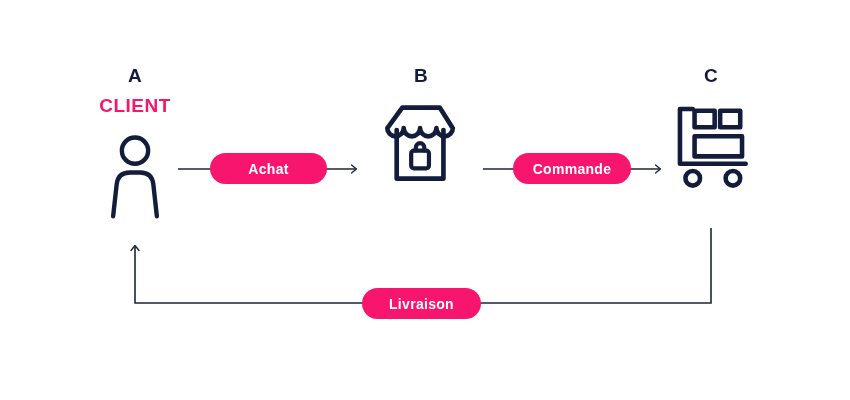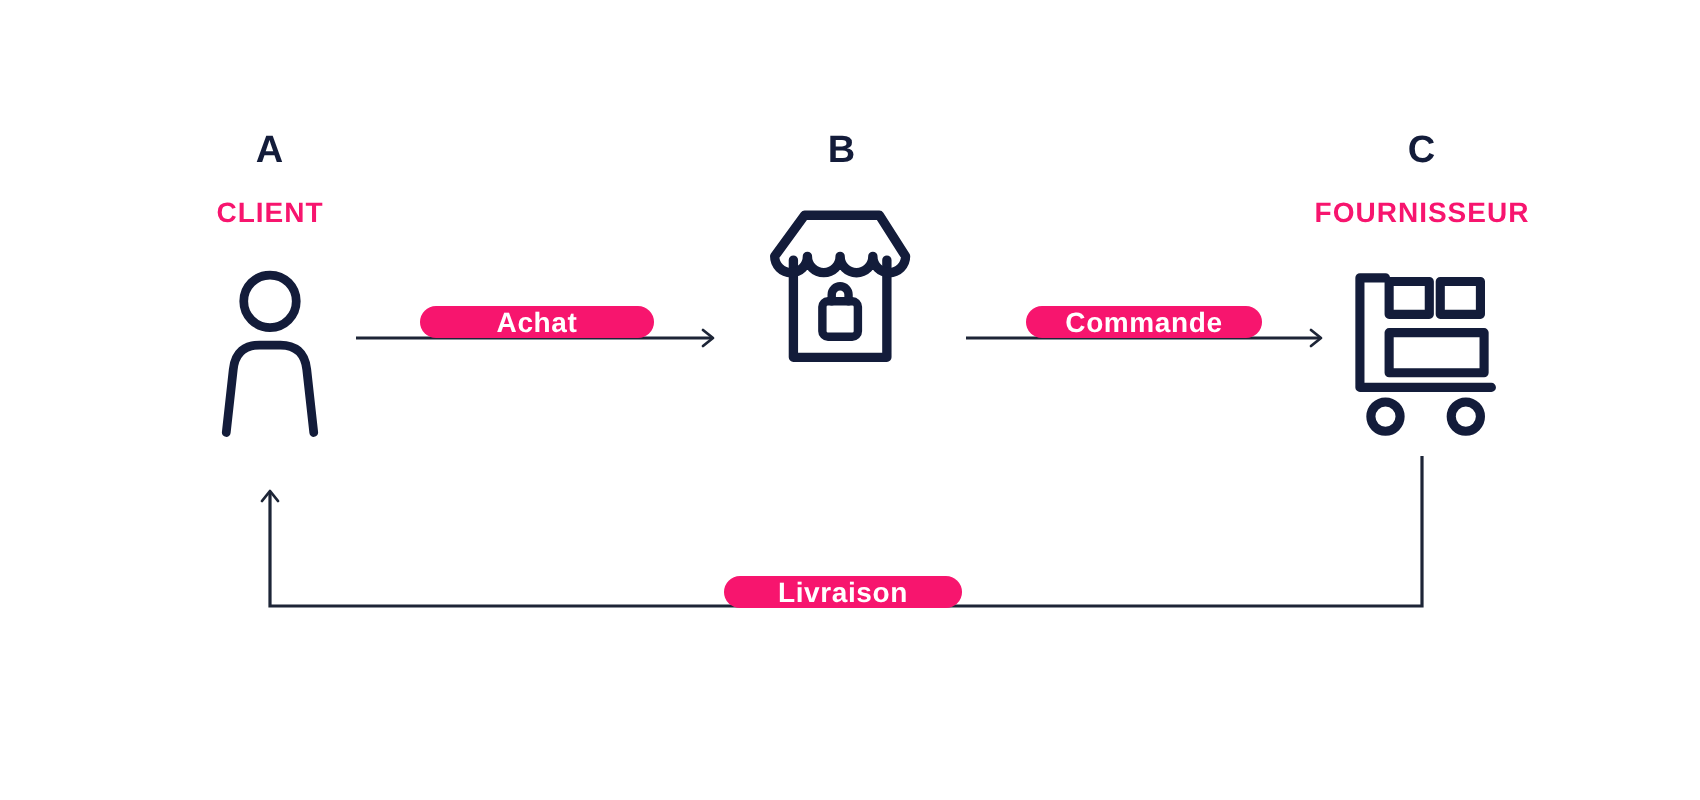--- a/index.html
+++ b/index.html
@@ -13,29 +13,29 @@
   .connectors{position:absolute;left:0;top:0;width:850px;height:400px;}
   .node{
     position:absolute;top:64px;
     display:flex;flex-direction:column;align-items:center;
   }
   .node-letter{
     color:#131C3A;font-size:19px;font-weight:700;line-height:24px;
     letter-spacing:.5px;
   }
   .node-label{
-    color:#F7156E;font-size:14px;font-weight:700;line-height:24px;
+    color:#F7156E;font-size:19px;font-weight:700;line-height:24px;
     margin-top:6px;letter-spacing:.5px;white-space:nowrap;
   }
   .node-icon{margin-top:14px;}
   .node-client{left:60px;width:150px;}
   .node-marchand{left:346px;width:150px;}
   .node-fournisseur{left:631px;width:160px;}
   .pill{
-    position:absolute;height:16px;border-radius:999px;
+    position:absolute;height:31px;border-radius:999px;
     background:#F7156E;color:#ffffff;
     display:flex;align-items:center;justify-content:center;
     font-size:14px;font-weight:700;letter-spacing:.3px;
   }
   .pill-achat{left:210px;top:153px;width:117px;}
   .pill-commande{left:513px;top:153px;width:118px;}
   .pill-livraison{left:362px;top:288px;width:119px;}
   .icon-stroke{stroke:#131C3A;fill:none;stroke-linecap:round;stroke-linejoin:round;}
 </style>
 </head>
@@ -78,21 +78,20 @@
                A8.75 8.75 0 0 1 33.5 28
                A8.75 8.75 0 0 1 16 28 Z"></path>
 
       <rect class="icon-stroke" stroke-width="4.5" x="41.5" y="52" width="19" height="19" rx="3"></rect>
       <path class="icon-stroke" stroke-width="4.5" d="M46.5 52 V48.5 A4.5 4.5 0 0 1 55.5 48.5 V52"></path>
     </svg>
   </div>
 
   <div class="node node-fournisseur">
     <div class="node-letter">C</div>
-    <div class="node-label">FOURNISSEUR</div>
     <svg class="node-icon" width="84" height="96" viewBox="0 0 92 102" xmlns="http://www.w3.org/2000/svg" aria-hidden="true">
 
       <path class="icon-stroke" stroke-width="5" d="M26 6 H12 V66 H84"></path>
 
       <rect class="icon-stroke" stroke-width="5" x="28" y="8" width="22" height="18"></rect>
       <rect class="icon-stroke" stroke-width="5" x="56" y="8" width="22" height="18"></rect>
       <rect class="icon-stroke" stroke-width="5" x="28" y="36" width="52" height="22"></rect>
 
       <circle class="icon-stroke" stroke-width="5" cx="26" cy="82" r="8"></circle>
       <circle class="icon-stroke" stroke-width="5" cx="70" cy="82" r="8"></circle>

